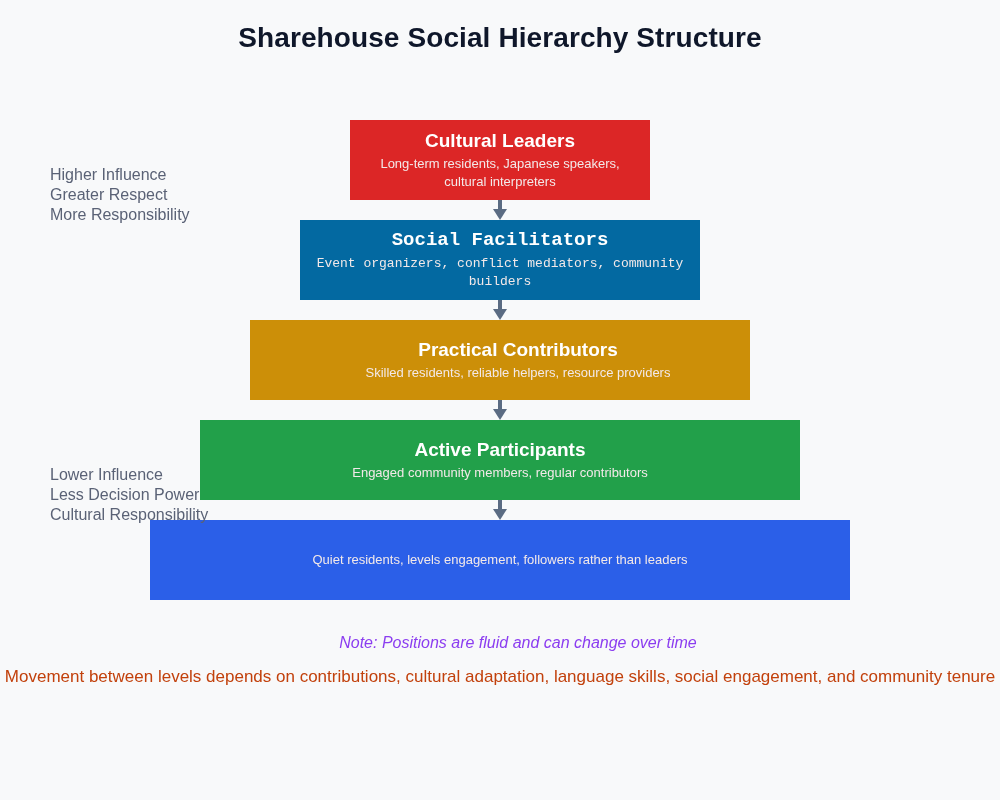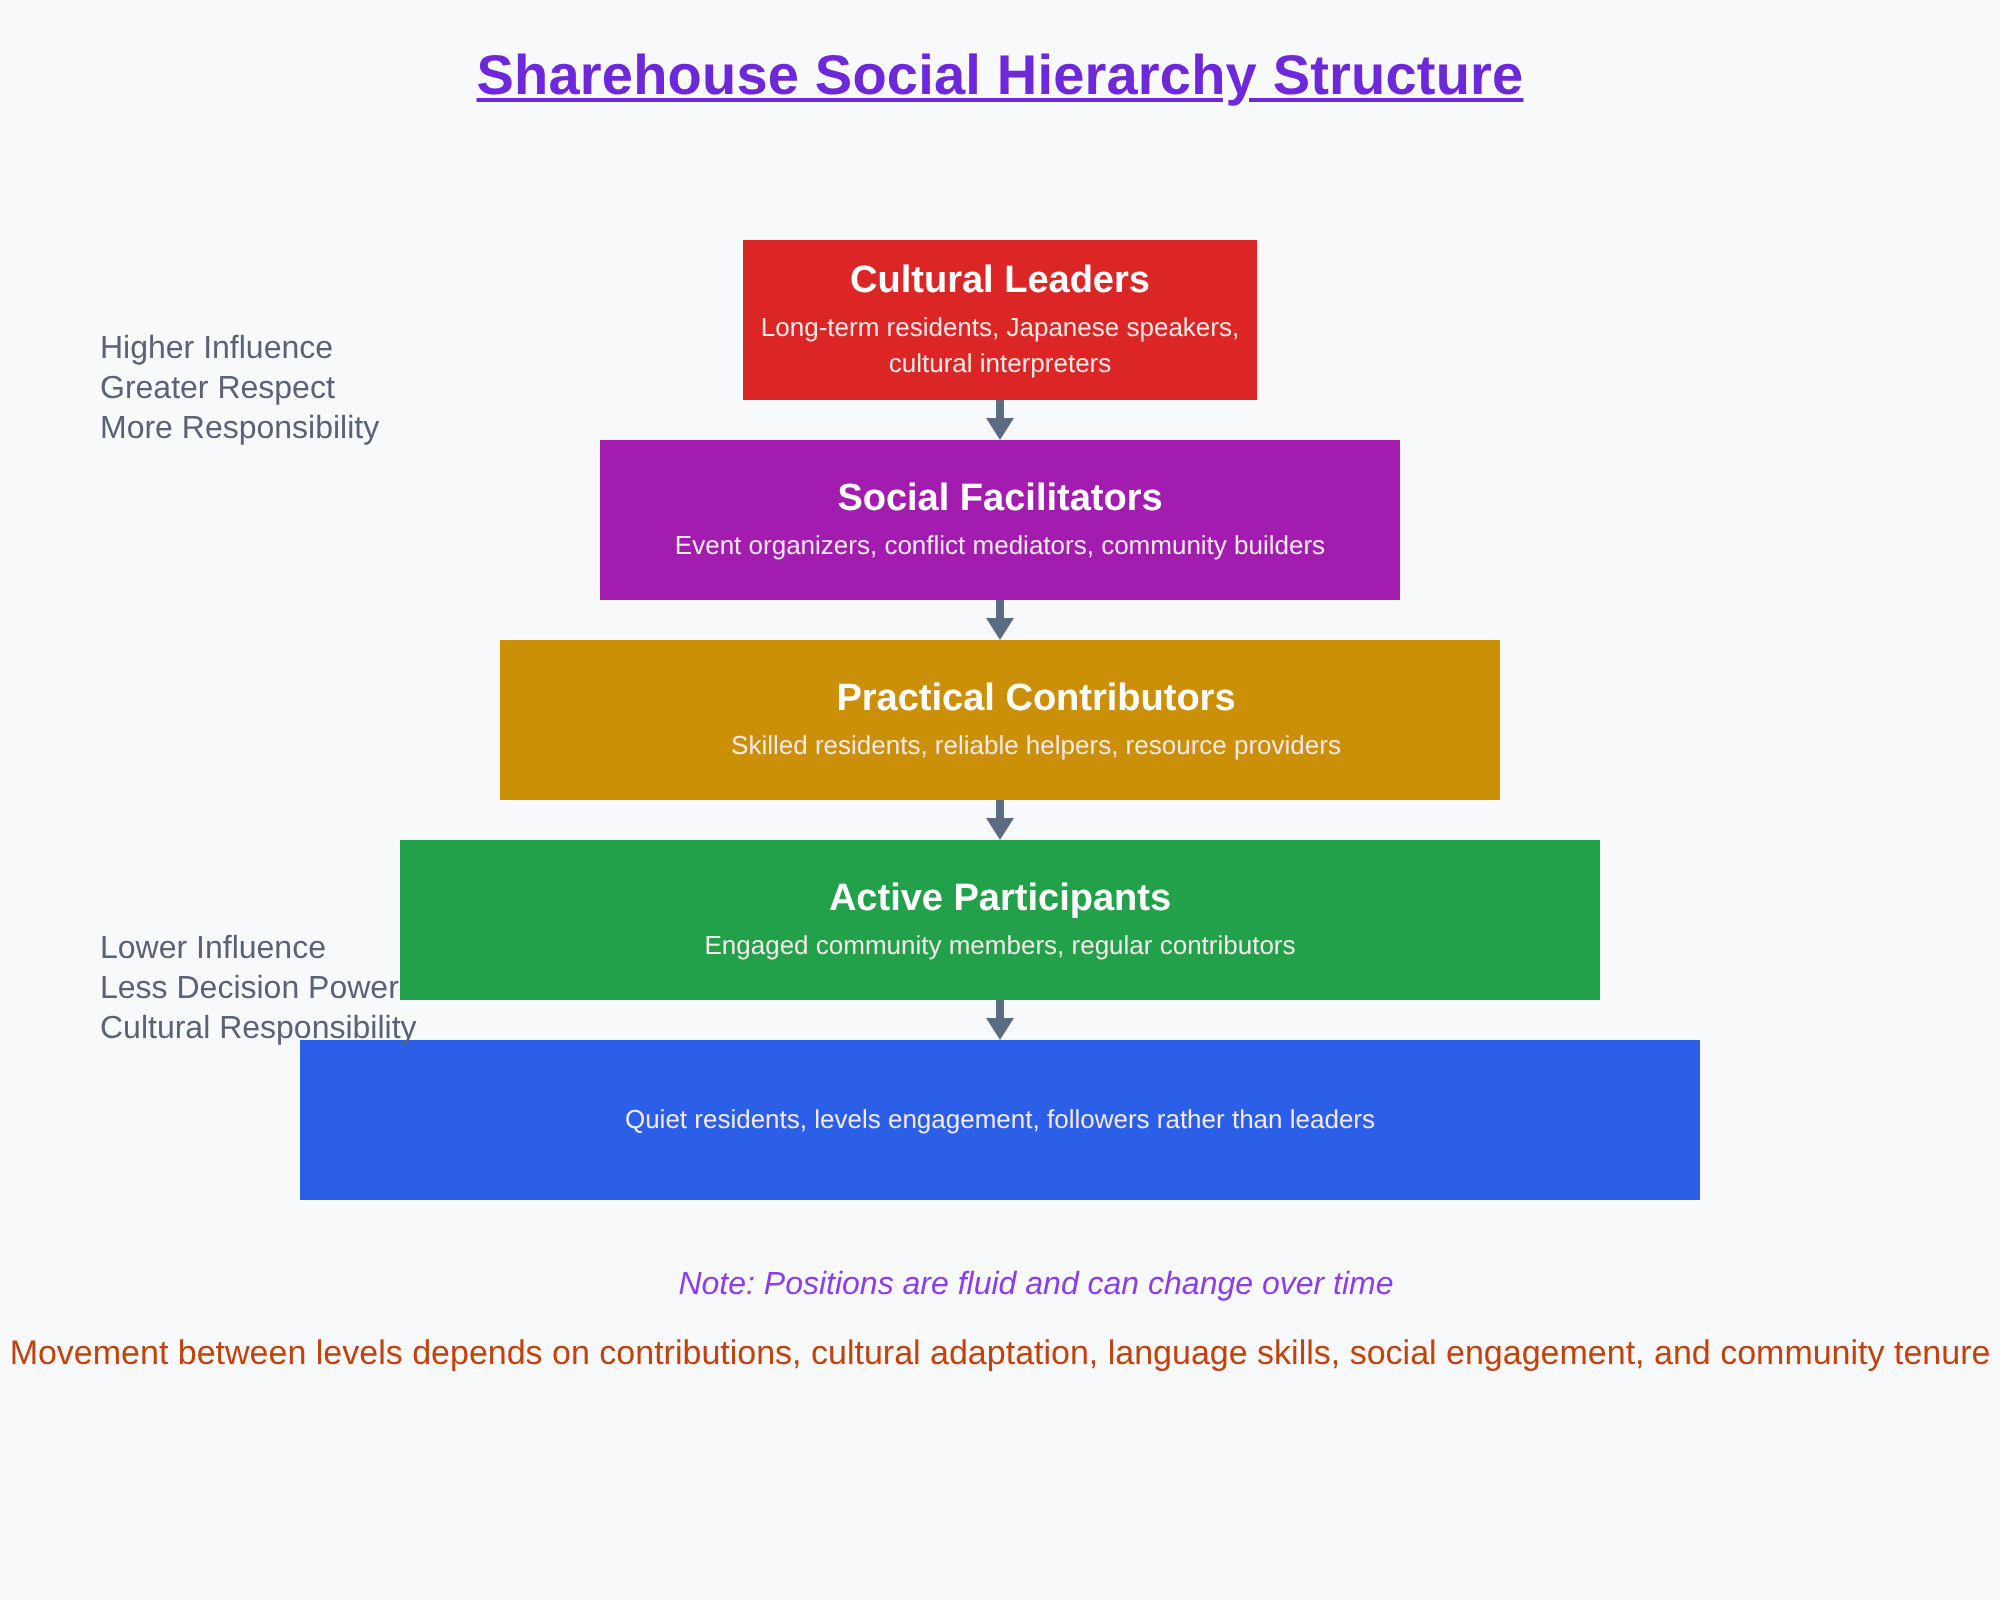--- a/index.html
+++ b/index.html
@@ -138,40 +138,40 @@
   }
   #footer-detail {
     font-size: 17px;
     color: #c2410c;
     line-height: 20px;
   }
 </style>
 </head>
 <body style="background: rgb(248, 249, 250);">
 
-<div id="page-title" style="color: #6d28d9; text-decoration: underline;">Sharehouse Social Hierarchy Structure</div>
+<div id="page-title" style="color: #0f172a;">Sharehouse Social Hierarchy Structure</div>
 
 <div id="pyramid">
 
   <div class="level-row">
-    <div class="level-box" id="level-box-0" style="width: 257px; background: rgb(220, 38, 38);">
+    <div class="level-box" id="level-box-0" style="width: 300px; background: rgb(220, 38, 38);">
       <div class="level-title">Cultural Leaders</div>
       <div class="level-desc">Long-term residents, Japanese speakers, cultural interpreters</div>
     </div>
   </div>
 
   <div class="arrow-row">
     <div class="arrow">
       <div class="stem" style="background: rgb(90, 107, 130);"></div>
       <div class="head" style="border-top-color: rgb(90, 107, 130);"></div>
     </div>
   </div>
 
   <div class="level-row">
-    <div class="level-box" id="level-box-1" style="width: 400px; background: #a21caf;">
+    <div class="level-box" id="level-box-1" style="width: 400px; background: #0369a1; font-family: Liberation Mono, monospace;">
       <div class="level-title">Social Facilitators</div>
       <div class="level-desc">Event organizers, conflict mediators, community builders</div>
     </div>
   </div>
 
   <div class="arrow-row">
     <div class="arrow">
       <div class="stem" style="background: rgb(90, 107, 130);"></div>
       <div class="head" style="border-top-color: rgb(90, 107, 130);"></div>
     </div>

